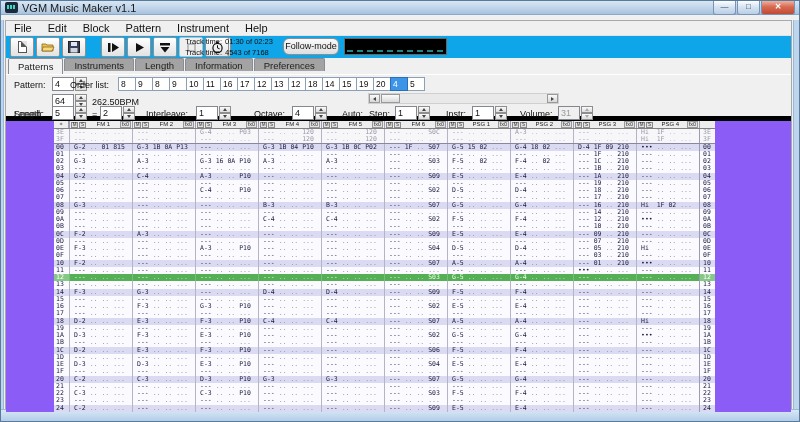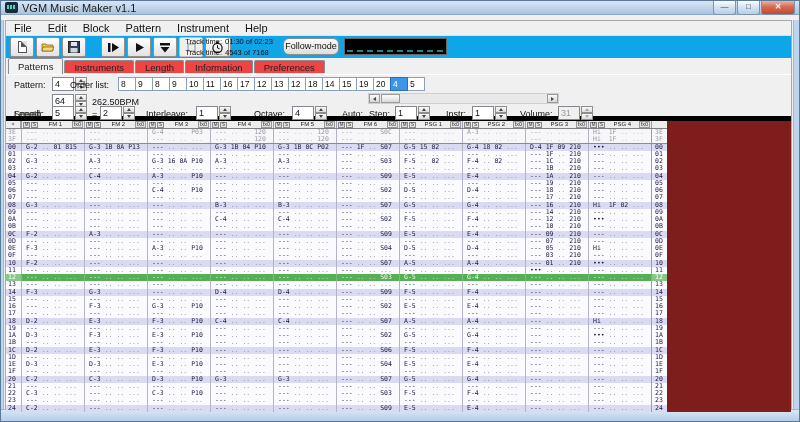--- a/index.html
+++ b/index.html
@@ -37,23 +37,23 @@
   .icon-new:after{content:"";position:absolute;right:-1px;top:-1px;border:3px solid #e2e2e2;border-left-color:#555;border-bottom-color:#555;width:0;height:0;}
   .trackinfo{position:absolute;left:170px;top:0;width:100px;height:22px;padding:1px 0 0 0;
     display:grid;grid-template-columns:46px 54px;column-gap:3px;font-size:7.5px;color:#111;line-height:10px;}
   .trackinfo .lab{text-align:right;}
   .follow{position:absolute;left:277px;top:2px;width:56px;height:17px;border:1px solid #8e8e8e;border-radius:6px;
     background:linear-gradient(#fafafa,#dedede);font-size:9px;line-height:15px;text-align:center;color:#111;}
   .scope{position:absolute;left:338px;top:2px;width:103px;height:17px;background:#000;border:1px solid #666;}
   .scope:after{content:"";position:absolute;left:2px;right:2px;bottom:2px;height:2px;
     background:repeating-linear-gradient(90deg,var(--scope) 0 6px,transparent 6px 10px);}
   
-  .tabstrip{height:16px;display:flex;align-items:center;padding-left:2px;background:#f0f0f0;}
+  .tabstrip{height:16px;display:flex;align-items:flex-start;padding-left:2px;background:#f0f0f0;}
   .tab{font-size:9.5px;padding:1px 9px 1px 9px;border:1px solid #898c95;border-bottom:none;
-    border-radius:2px 2px 0 0;background:#ef4444;color:#222;height:13px;line-height:11px;margin-right:1px;}
+    border-radius:2px 2px 0 0;background:#a3a3a3;color:#222;height:13px;line-height:11px;margin-right:1px;}
   .tab.active{height:16px;line-height:14px;background:#f2f2f2;position:relative;z-index:2;}
   
   .ctrlpanel{position:relative;height:47px;background:#f0f0f0;border-top:1px solid #fff;border-bottom:5px solid #000000;font-size:9px;color:#111;}
   .lbl{position:absolute;white-space:nowrap;}
   .sval{position:absolute;height:14px;border:1px solid #828790;background:#fff;font-size:9px;line-height:12px;padding-left:2px;width:22px;}
   .sval.dis{background:#f0f0f0;color:#9a9a9a;}
   .sbtns{position:absolute;width:12px;height:14px;display:flex;flex-direction:column;}
   .sarr{flex:1;border:1px solid #8e8e8e;background:linear-gradient(#fbfbfb,#dcdcdc);display:flex;align-items:center;justify-content:center;}
   .tri-up{width:0;height:0;border-left:2.5px solid transparent;border-right:2.5px solid transparent;border-bottom:3.5px solid #444;}
   .tri-dn{width:0;height:0;border-left:2.5px solid transparent;border-right:2.5px solid transparent;border-top:3.5px solid #444;}
@@ -62,22 +62,22 @@
   .ocell{width:18px;height:14px;border:1px solid #8aa0b8;background:#fff;margin-right:-1px;
     font-size:8.5px;line-height:12px;padding-left:2px;color:#111;}
   .ocell.sel{background:var(--accent);border-color:#2a70b8;color:#fff;z-index:2;}
   .oscroll{position:absolute;left:362px;top:18px;width:191px;height:11px;background:#e9e9e9;border:1px solid #cfcfcf;}
   .osbtn{position:absolute;top:0;width:11px;height:9px;background:linear-gradient(#fafafa,#d8d8d8);border:1px solid #9a9a9a;
     display:flex;align-items:center;justify-content:center;}
   .othumb{position:absolute;left:12px;top:0;width:19px;height:9px;background:linear-gradient(#fcfcfc,#dadada);border:1px solid #9a9a9a;}
   .tri-l{width:0;height:0;border-top:2.5px solid transparent;border-bottom:2.5px solid transparent;border-right:3.5px solid #444;}
   .tri-r{width:0;height:0;border-top:2.5px solid transparent;border-bottom:2.5px solid transparent;border-left:3.5px solid #444;}
   
-  .grid{position:relative;height:291px;background:#7f1d1d;overflow:hidden;
-    font-family:"DejaVu Sans Mono",monospace;}
+  .grid{position:relative;height:291px;background:#8b5cf6;overflow:hidden;
+    font-family:"DejaVu Sans Mono",monospace;padding-left:48px;}
   .ghead{display:flex;height:8px;width:661px;background:#ededed;border-bottom:1px solid #808080;}
   .hcorner{width:15px;font-size:6px;line-height:7px;text-align:center;color:#333;border-right:1px solid #9c9cb0;}
   .hcell{width:63px;display:flex;align-items:center;border-left:1px solid #9c9cb0;padding:0 1px;}
   .hcell:first-of-type{border-left:none;}
   .msbox{width:7px;height:6px;border:1px solid #8a8a8a;background:#e2e2e2;font-size:4.5px;line-height:4px;
     text-align:center;color:#333;margin-right:1px;font-family:"Liberation Sans",sans-serif;}
   .chname{flex:1;text-align:center;font-size:6px;color:#222;font-family:"Liberation Sans",sans-serif;line-height:7px;}
   .fxbox{font-size:5.5px;line-height:5px;border:1px solid #999;background:#e2e2e2;color:#333;padding:0 1px;
     font-family:"Liberation Sans",sans-serif;}
   .hblank{width:16px;border-left:1px solid #9c9cb0;}

